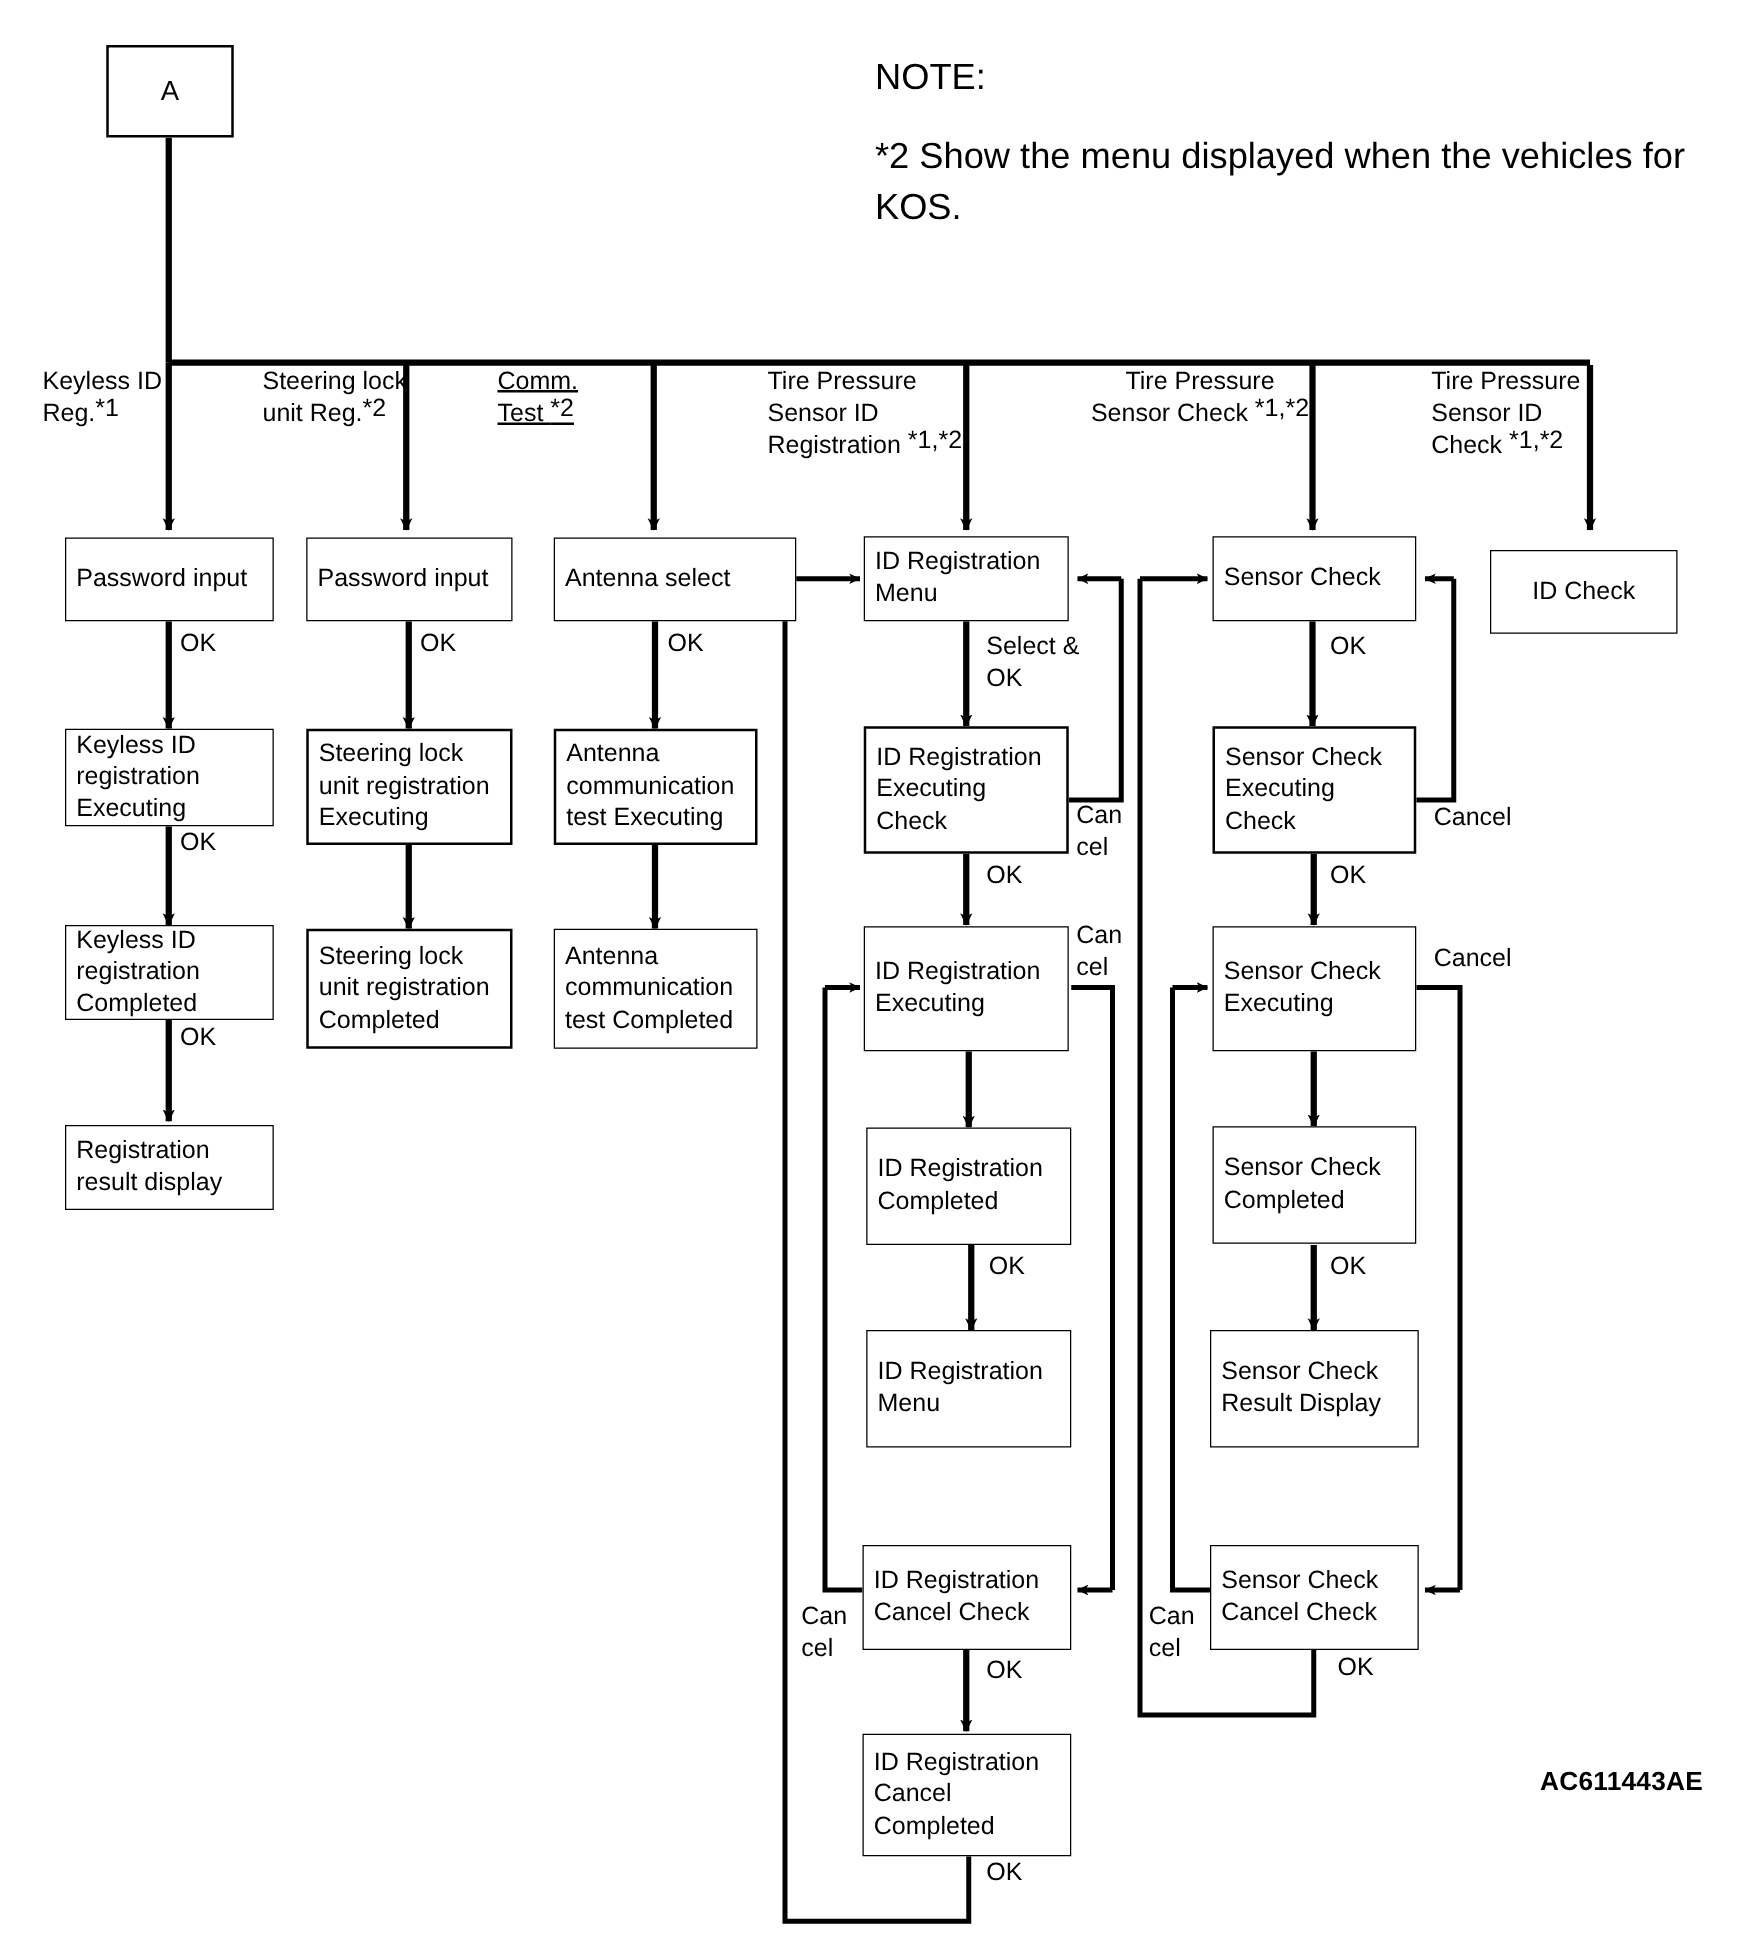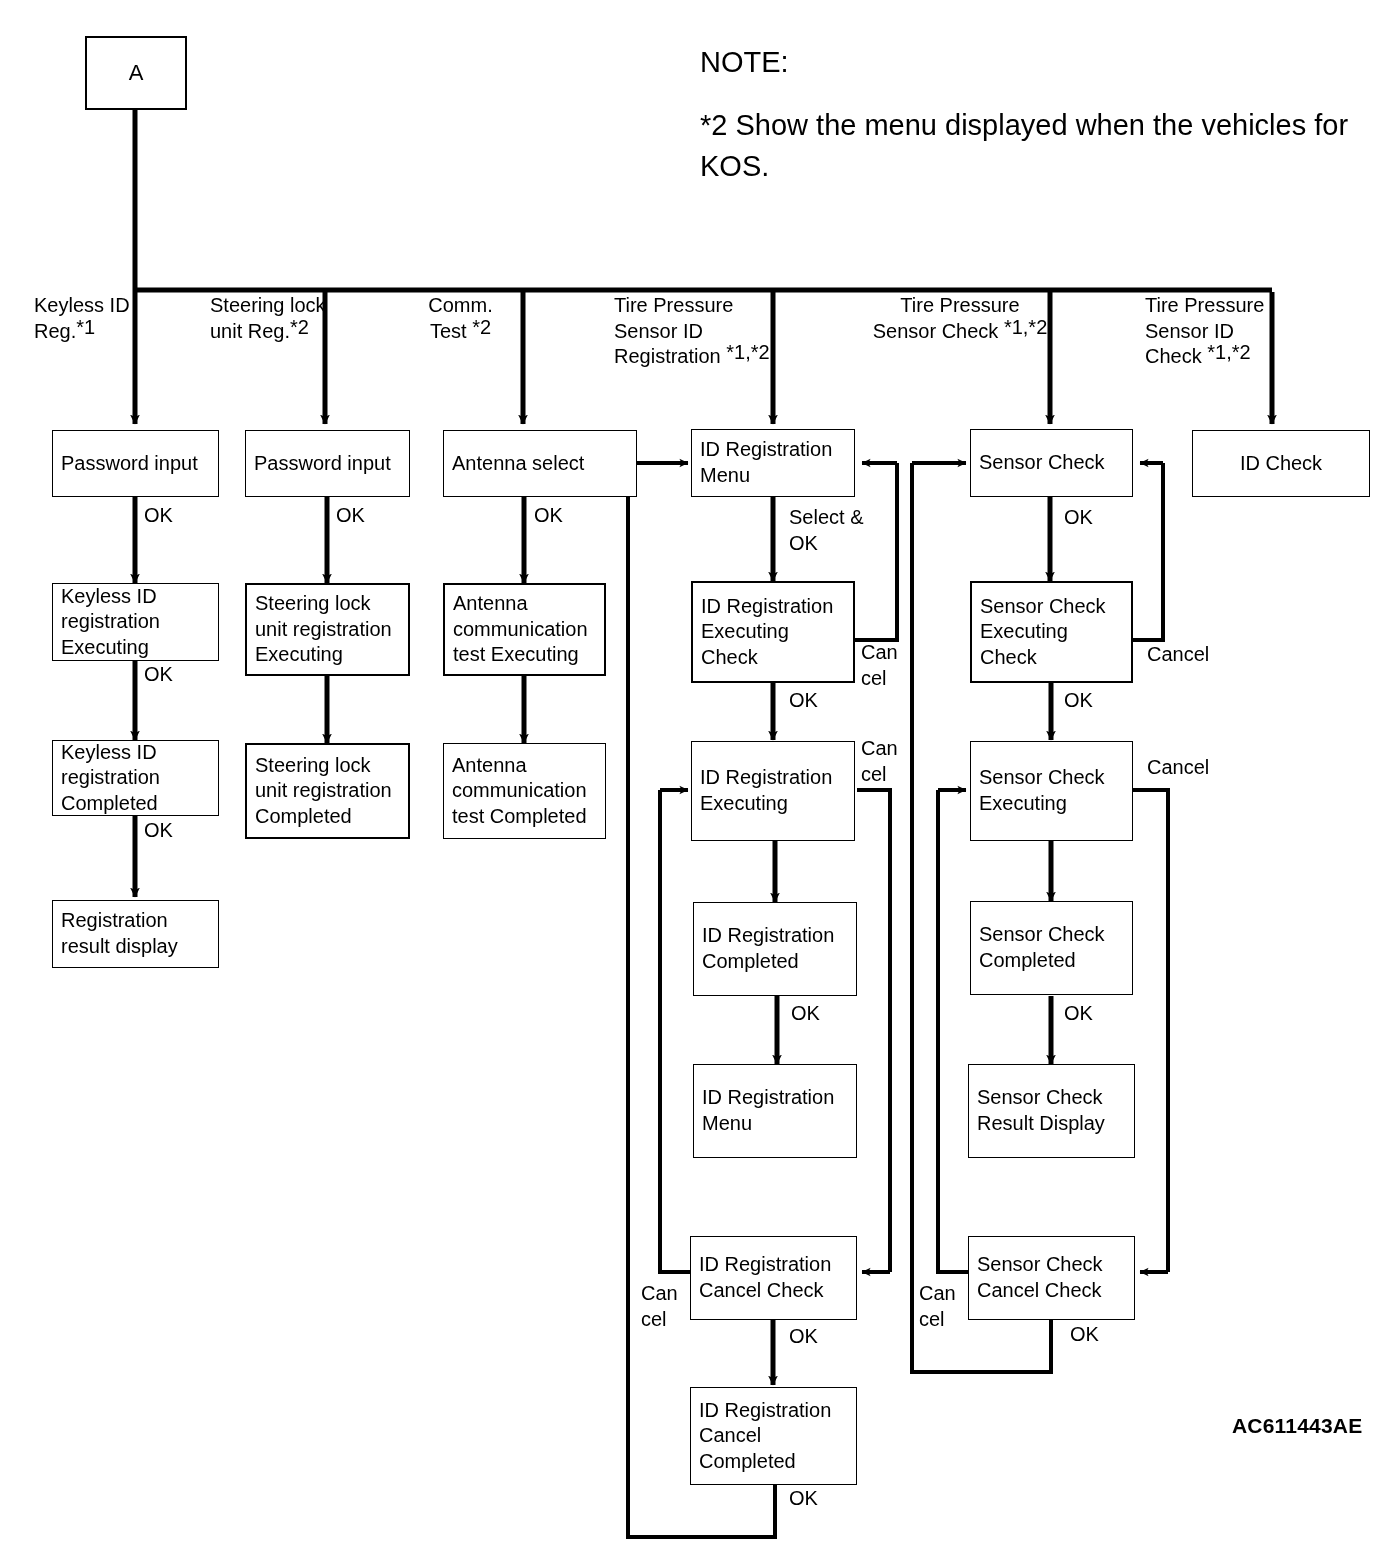--- a/index.html
+++ b/index.html
@@ -29,21 +29,21 @@
     white-space: pre-line;
   }
   .box.center { justify-content: center; text-align: center; }
   .box.thin { border-width: 1.6px; }
   .lbl {
     position: absolute;
     font-size: 20px;
     line-height: 1.28;
     white-space: pre-line;
   }
-  .lbl.r { text-align: center; }
+  .lbl.r { text-align: left; text-decoration: underline; }
   .lbl.c { text-align: center; }
   .note {
     position: absolute;
     font-size: 29px;
     line-height: 1.42;
     white-space: pre-line;
   }
   .code {
     position: absolute;
     font-size: 21px;
@@ -245,17 +245,17 @@
 
   <div class="box thin" style="left:968px; top:1064px; width:167px; height:94px;">Sensor Check
 Result Display</div>
 
   <div class="box thin" style="left:968px; top:1236px; width:167px; height:84px;">Sensor Check
 Cancel Check</div>
   <div class="lbl" style="left:919px; top:1281px;">Can
 cel</div>
   <div class="lbl" style="left:1070px; top:1322px;">OK</div>
 
-  <div class="box center thin" style="left:1192px; top:430px; width:178px; height:67px;">ID Check</div>
+  <div class="box center thin" style="left:1192px; top:440px; width:150px; height:67px;">ID Check</div>
 
   <div class="code" style="left:1232px; top:1414px;">AC611443AE</div>
 
 </div>
 
 </body></html>

